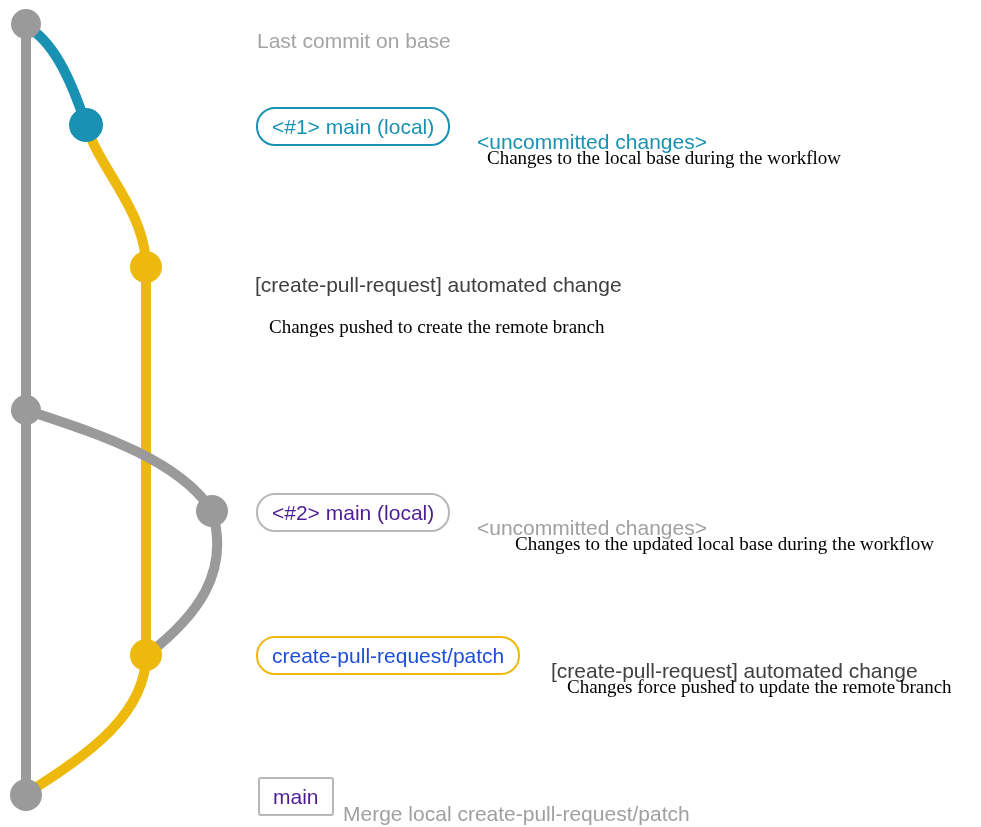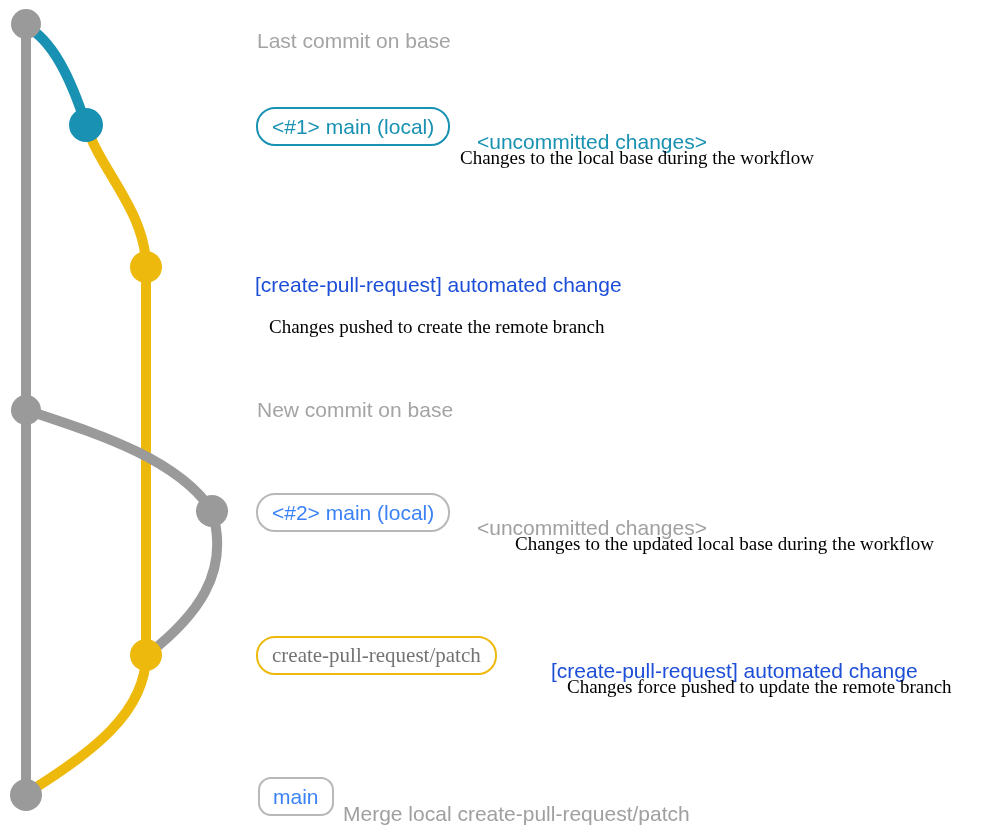--- a/index.html
+++ b/index.html
@@ -16,43 +16,43 @@
   .abs { position: absolute; white-space: nowrap; }
 
   .lbl {
     font-size: 21px;
     line-height: 26px;
     color: #a4a4a4;
   }
   .title { font-size: 21px; line-height: 26px; font-weight: 400; margin-top: 16px; }
   .title.blue  { color: #1991b2; }
   .title.gray  { color: #a0a0a0; }
-  .title.yellow{ color: #1d4ed8; }
+  .title.yellow{ color: #404040; }
 
   .caption {
     font-family: "Liberation Serif", serif;
     font-size: 19px;
     line-height: 23px;
     color: #000000;
   }
 
   .badge {
     display: inline-block;
     font-size: 21px;
     line-height: 25px;
     padding: 5px 14px;
     border-width: 2px;
     border-style: solid;
     border-radius: 19px;
     background: #ffffff;
   }
   .badge.blue   { border-color: #1991b2; color: #1991b2; text-align: center; }
-  .badge.gray   { border-color: #b8b8b8; color: #3b82f6; }
-  .badge.yellow { border-color: #eeb90d; color: #737373; font-family: Liberation Serif, serif; }
-  .badge.small  { border-radius: 13px; padding: 5px 13px; }
+  .badge.gray   { border-color: #b8b8b8; color: #4c1d95; }
+  .badge.yellow { border-color: #eeb90d; color: #1d4ed8; }
+  .badge.small  { border-radius: 3px; padding: 5px 13px; }
 </style>
 </head>
 <body>
 
 <div id="canvas">
 
   <svg id="graph-svg" width="260" height="827" viewBox="0 0 260 827">
 
     <path d="M86 125 C100 170 146 212 146 267 L146 655 C146 712 92 753 27 793" fill="none" stroke-width="10" stroke-linecap="round" stroke="#eeb90d"></path>
 
@@ -69,26 +69,25 @@
     <circle cx="26" cy="410" r="15" fill="#9a9a9a"></circle>
     <circle cx="212" cy="511" r="16" fill="#9a9a9a"></circle>
     <circle cx="146" cy="655" r="16" fill="#eeb90d"></circle>
     <circle cx="26" cy="795" r="16" fill="#9a9a9a"></circle>
   </svg>
 
   <div class="abs lbl" style="left:257px; top:28px;">Last commit on base</div>
 
   <div class="abs badge blue" style="left:256px; top:107px;">&lt;#1&gt; main (local)</div>
   <div class="abs title blue" style="left:477px; top:113px;">&lt;uncommitted changes&gt;</div>
-  <div class="abs caption" style="left:460px; top:146px;text-align:center;">Changes to the local base during the workflow</div>
+  <div class="abs caption" style="left:487px; top:146px;text-align:center;">Changes to the local base during the workflow</div>
 
   <div class="abs title yellow" style="left:255px; top:256px;">[create-pull-request] automated change</div>
   <div class="abs caption" style="left:269px; top:287px;margin-top:28px;">Changes pushed to create the remote branch</div>
 
-  <div class="abs lbl" style="left:257px; top:397px;">New commit on base</div>
 
   <div class="abs badge gray" style="left:256px; top:493px;">&lt;#2&gt; main (local)</div>
   <div class="abs title gray" style="left:477px; top:499px;">&lt;uncommitted changes&gt;</div>
   <div class="abs caption" style="left:489px; top:532px;margin-left:26px;">Changes to the updated local base during the workflow</div>
 
   <div class="abs badge yellow" style="left:256px; top:636px;">create-pull-request/patch</div>
   <div class="abs title yellow" style="left:551px; top:642px;">[create-pull-request] automated change</div>
   <div class="abs caption" style="left:567px; top:675px;">Changes force pushed to update the remote branch</div>
 
   <div class="abs badge gray small" style="left:258px; top:777px;">main</div>

